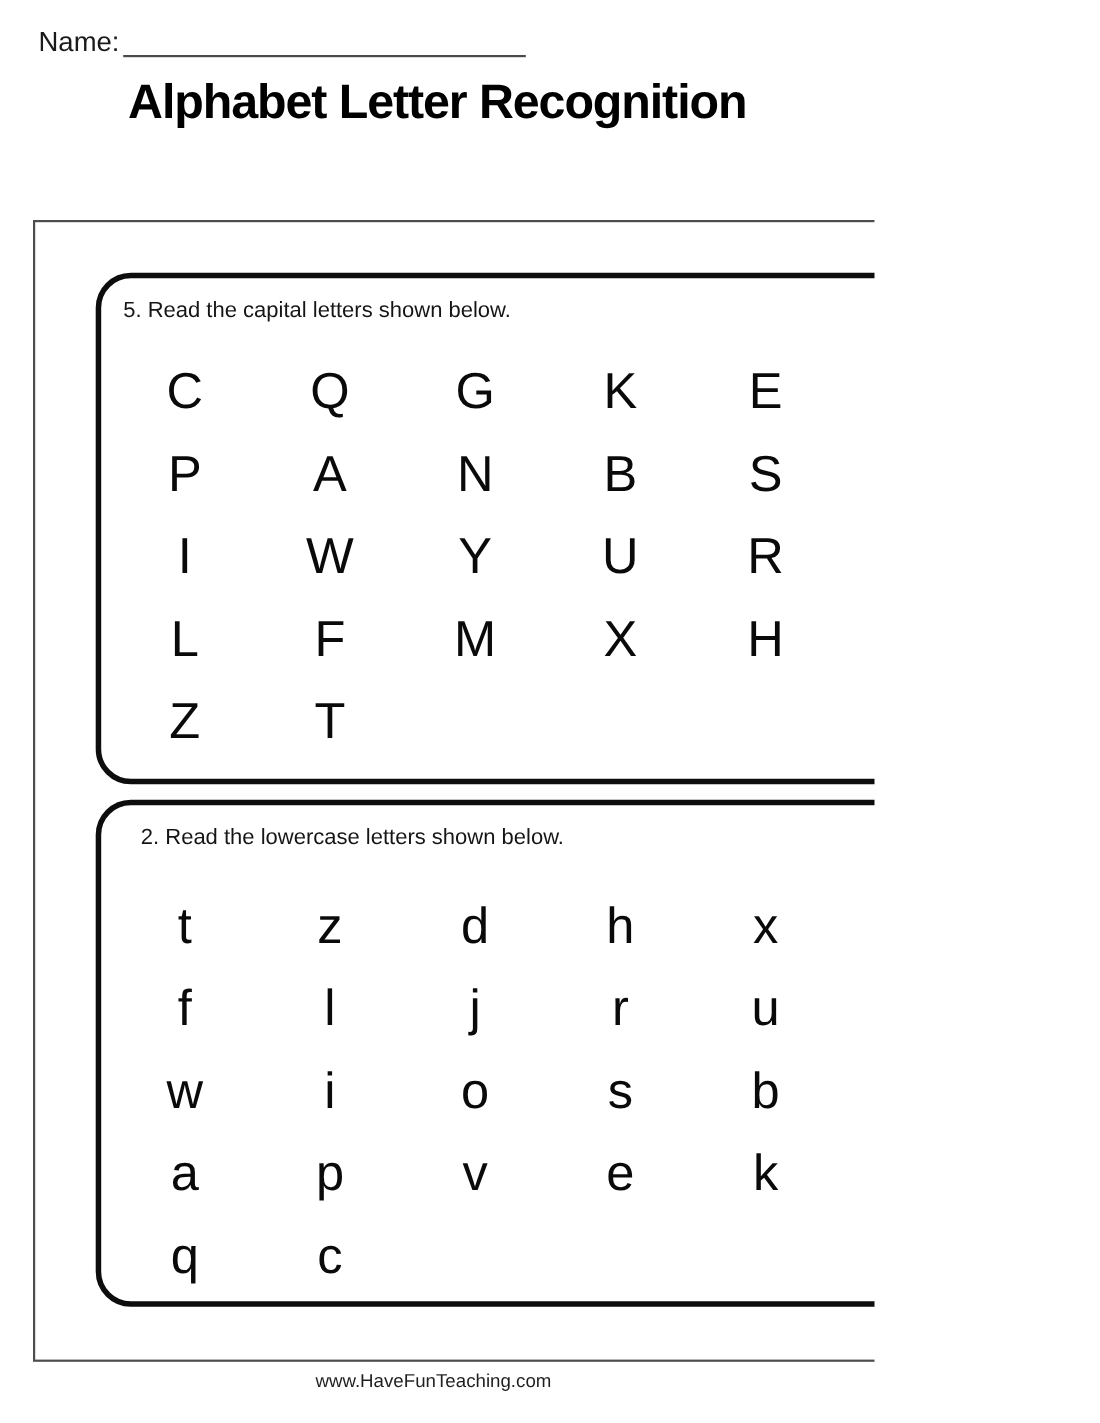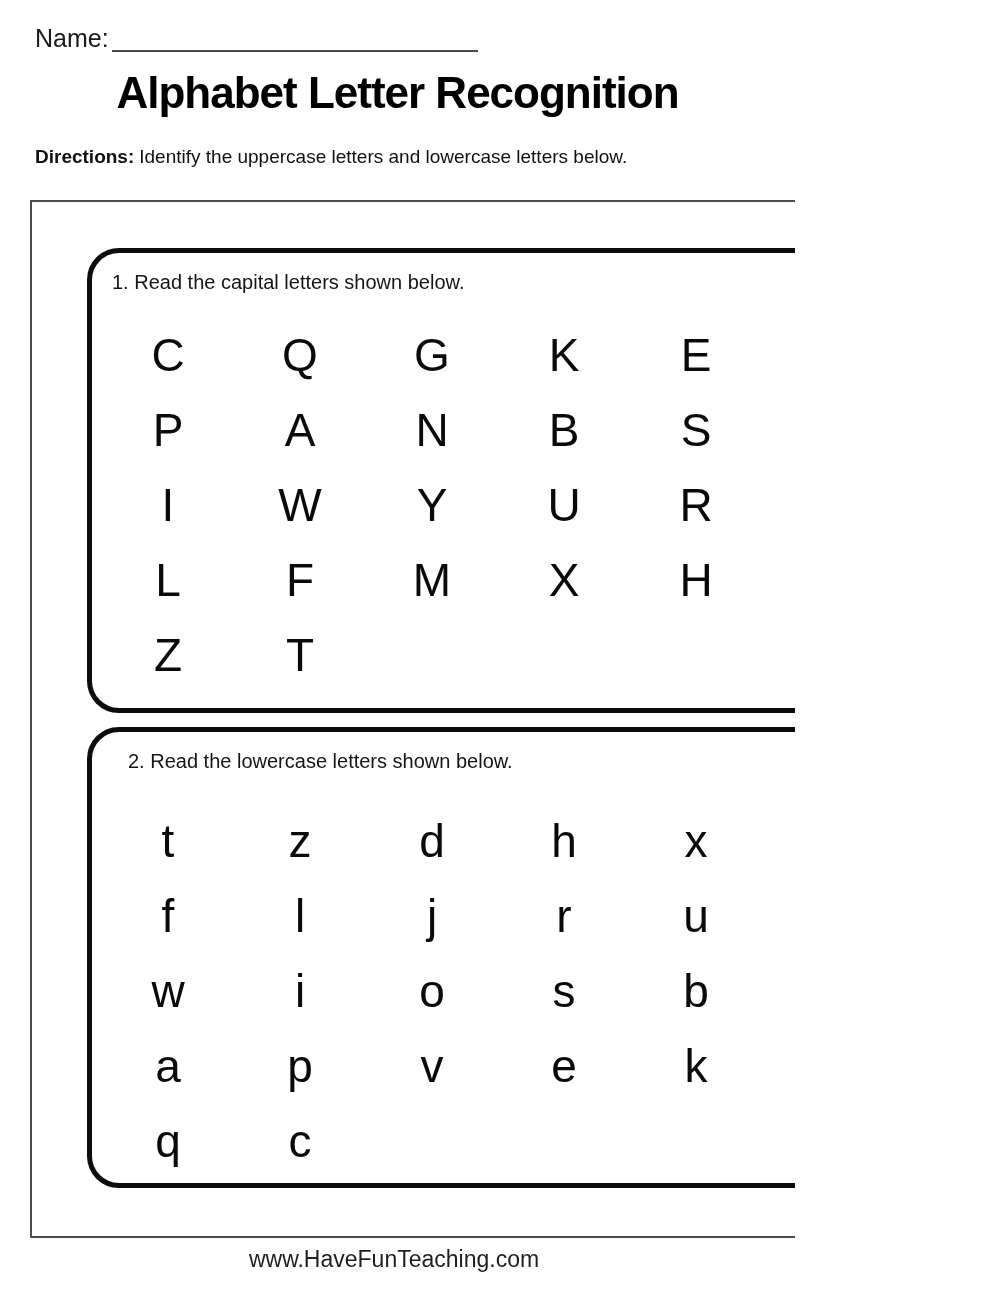--- a/index.html
+++ b/index.html
@@ -84,44 +84,41 @@
     font-size: 46px;
     color: #0a0a0a;
     line-height: 1;
   }
 
   
   .footer {
     position: absolute;
     left: 0; right: 7px; top: 1246px;
     text-align: center;
-    font-size: 23px;
+    font-size: 17px;
     color: #1f1f1f;
   }
 </style>
 </head>
 <body>
 
 <div class="page">
 
   <div class="name-row">
     <span class="name-label">Name:</span>
   </div>
   <div class="name-line"></div>
 
   <div class="title">Alphabet Letter Recognition</div>
 
-  <div class="directions">
-    <span class="bold">Directions:</span><span class="text">Identify the uppercase letters and lowercase letters below.</span>
-  </div>
 
   <div class="outer-box"></div>
 
   <div class="letter-box box-1">
-    <div class="box-heading">1. Read the capital letters shown below.</div>
+    <div class="box-heading">5. Read the capital letters shown below.</div>
     <div class="letter-grid">
       <div class="cell">C</div>
       <div class="cell">Q</div>
       <div class="cell">G</div>
       <div class="cell">K</div>
       <div class="cell">E</div>
       <div class="cell">V</div>
       <div class="cell">P</div>
       <div class="cell">A</div>
       <div class="cell">N</div>

